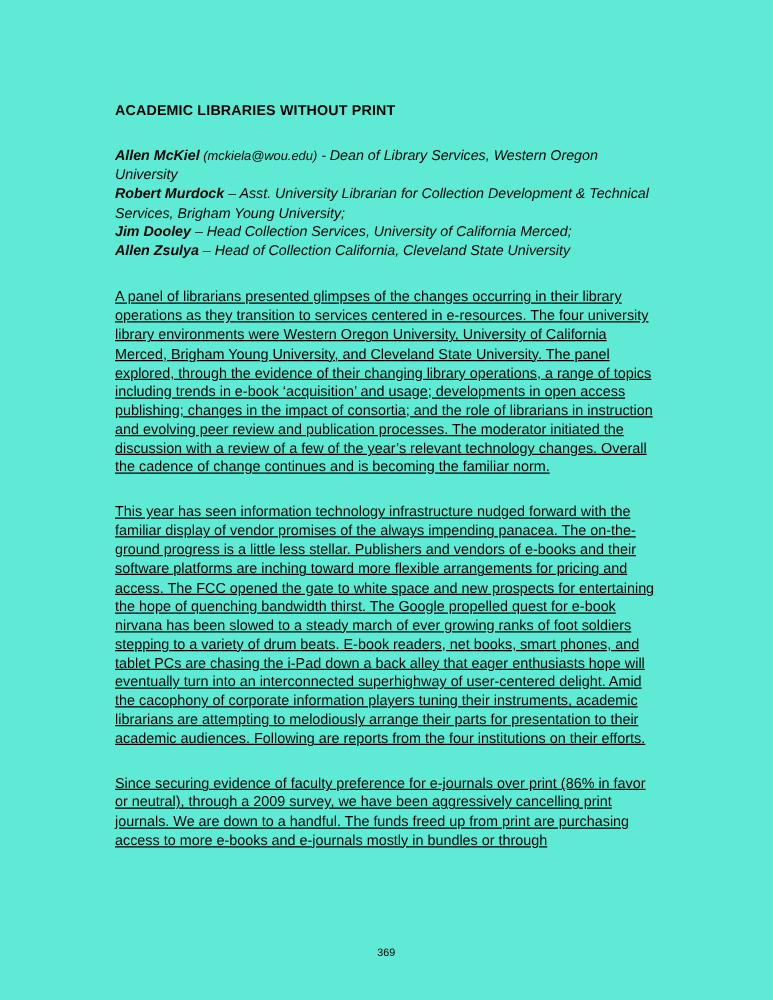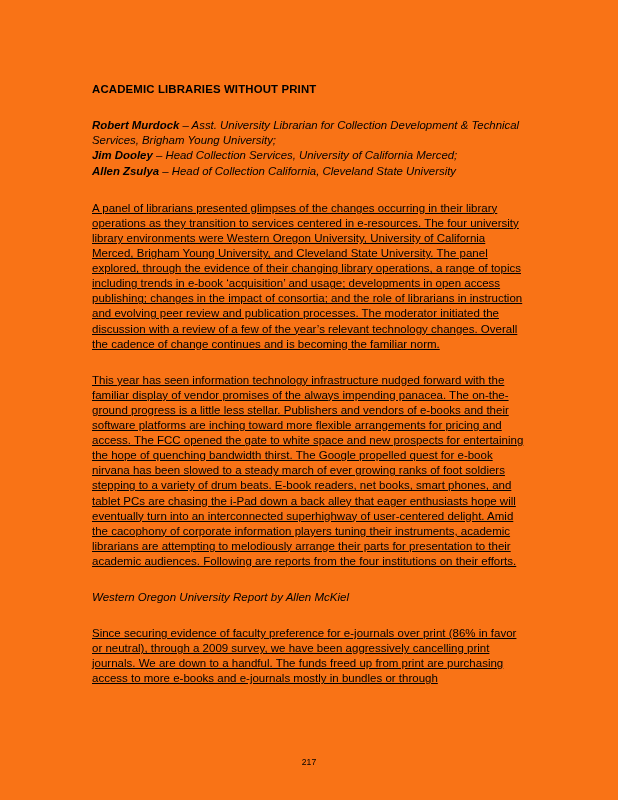--- a/index.html
+++ b/index.html
@@ -14,21 +14,21 @@
     font-family: "Liberation Sans", sans-serif;
     color: #000000;
     -webkit-font-smoothing: antialiased;
   }
   .page {
     position: absolute;
     left: 0;
     top: 0;
     width: 618px;
     height: 800px;
-    background: #f97316;
+    background: #5eead4;
     overflow: hidden;
   }
   .content {
     position: absolute;
     left: 92px;
     top: 82px;
     width: 437px;
   }
   .doc-title {
     font-size: 11.4px;
@@ -88,30 +88,30 @@
 </style>
 </head>
 <body>
 
 <div class="page">
   <div class="content">
 
     <h1 class="doc-title">ACADEMIC LIBRARIES WITHOUT PRINT</h1>
 
     <div class="author-block">
+      <span class="author-line"><span class="nm">Allen McKiel</span><span class="email"> (mckiela@wou.edu)</span><span> - Dean of Library Services, Western Oregon University</span></span>
       <span class="author-line"><span class="nm">Robert Murdock</span><span> – Asst. University Librarian for Collection Development &amp; Technical Services, Brigham Young University;</span></span>
       <span class="author-line"><span class="nm">Jim Dooley</span><span> – Head Collection Services, University of California Merced;</span></span>
       <span class="author-line"><span class="nm">Allen Zsulya</span><span> – Head of Collection California, Cleveland State University</span></span>
     </div>
 
 
     <p class="body-text">A panel of librarians presented glimpses of the changes occurring in their library operations as they transition to services centered in e-resources. The four university library environments were Western Oregon University, University of California Merced, Brigham Young University, and Cleveland State University. The panel explored, through the evidence of their changing library operations, a range of topics including trends in e-book ‘acquisition’ and usage; developments in open access publishing; changes in the impact of consortia; and the role of librarians in instruction and evolving peer review and publication processes. The moderator initiated the discussion with a review of a few of the year’s relevant technology changes. Overall the cadence of change continues and is becoming the familiar norm.</p>
 
     <p class="body-text">This year has seen information technology infrastructure nudged forward with the familiar display of vendor promises of the always impending panacea. The on-the-ground progress is a little less stellar. Publishers and vendors of e-books and their software platforms are inching toward more flexible arrangements for pricing and access. The FCC opened the gate to white space and new prospects for entertaining the hope of quenching bandwidth thirst. The Google propelled quest for e-book nirvana has been slowed to a steady march of ever growing ranks of foot soldiers stepping to a variety of drum beats. E-book readers, net books, smart phones, and tablet PCs are chasing the i-Pad down a back alley that eager enthusiasts hope will eventually turn into an interconnected superhighway of user-centered delight. Amid the cacophony of corporate information players tuning their instruments, academic librarians are attempting to melodiously arrange their parts for presentation to their academic audiences. Following are reports from the four institutions on their efforts.</p>
 
-    <div class="sub-heading-italic">Western Oregon University Report by Allen McKiel</div>
 
     <p class="body-text">Since securing evidence of faculty preference for e-journals over print (86% in favor or neutral), through a 2009 survey, we have been aggressively cancelling print journals. We are down to a handful. The funds freed up from print are purchasing access to more e-books and e-journals mostly in bundles or through</p>
 
   </div>
 
-  <div class="page-number">217</div>
+  <div class="page-number">369</div>
 </div>
 
 </body></html>

